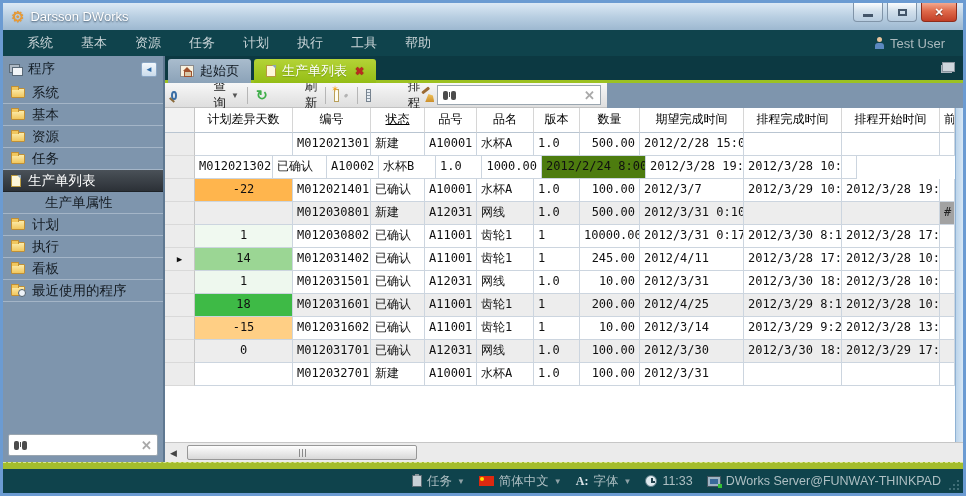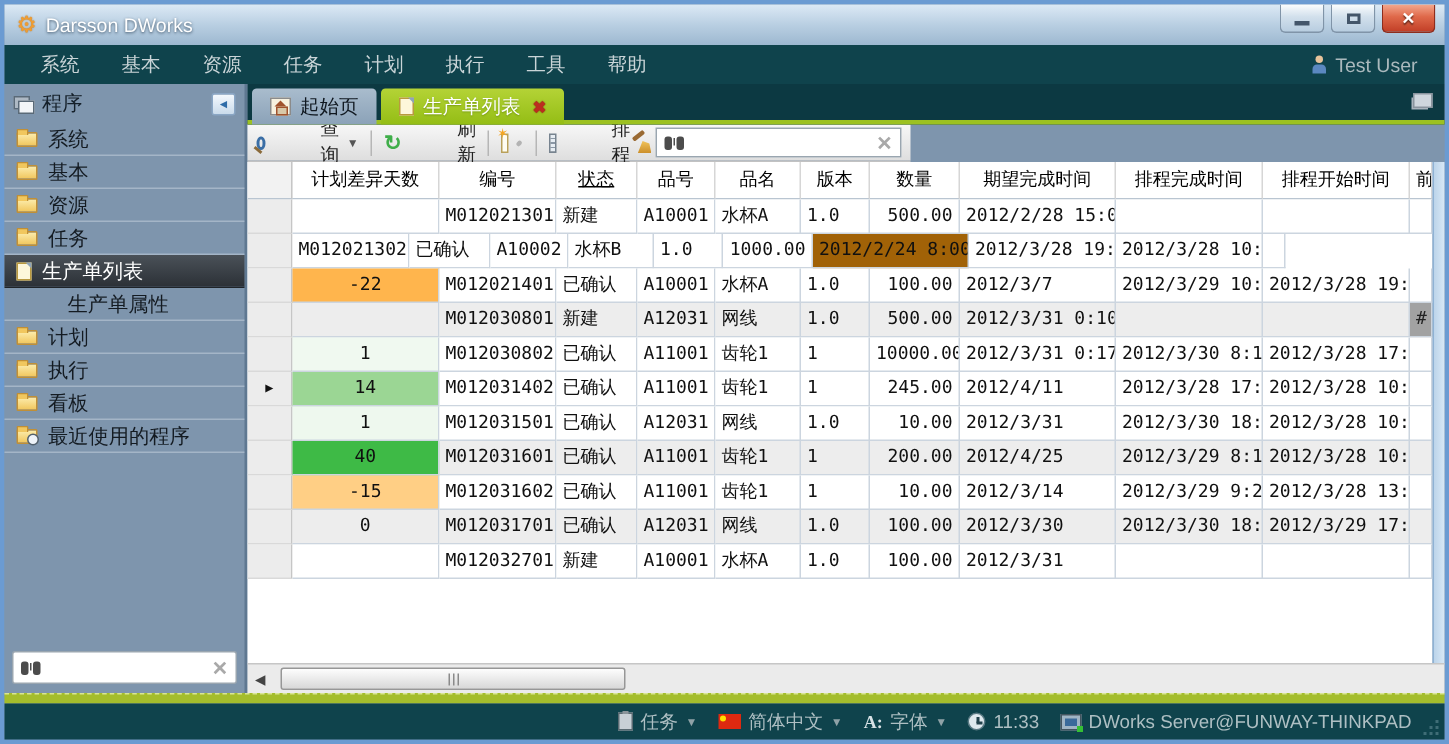--- a/index.html
+++ b/index.html
@@ -288,21 +288,21 @@
               <div class="g-cell" style="width: 15px; flex: 0 0 auto; text-align: center; background: rgb(255, 255, 255);"></div>
             </div>
             <div class="g-row">
               <div class="g-sel"></div>
               <div class="g-cell" style="width: 78px; flex: 0 0 auto; text-align: left; background: rgb(255, 255, 255);">M012021302</div>
               <div class="g-cell" style="width: 54px; flex: 0 0 auto; text-align: left; background: rgb(255, 255, 255);">已确认</div>
               <div class="g-cell" style="width: 52px; flex: 0 0 auto; text-align: left; background: rgb(255, 255, 255);">A10002</div>
               <div class="g-cell" style="width: 57px; flex: 0 0 auto; text-align: left; background: rgb(255, 255, 255);">水杯B</div>
               <div class="g-cell" style="width: 46px; flex: 0 0 auto; text-align: left; background: rgb(255, 255, 255);">1.0</div>
               <div class="g-cell" style="width: 60px; flex: 0 0 auto; text-align: right; background: rgb(255, 255, 255);">1000.00</div>
-              <div class="g-cell" style="width: 104px; flex: 0 0 auto; text-align: left; background: #a16207;">2012/2/24 8:00</div>
+              <div class="g-cell" style="width: 104px; flex: 0 0 auto; text-align: left; background: #4d7c0f;">2012/2/24 8:00</div>
               <div class="g-cell" style="width: 98px; flex: 0 0 auto; text-align: left; background: rgb(255, 255, 255);">2012/3/28 19:10</div>
               <div class="g-cell" style="width: 98px; flex: 0 0 auto; text-align: left; background: rgb(255, 255, 255);">2012/3/28 10:52</div>
               <div class="g-cell" style="width: 15px; flex: 0 0 auto; text-align: center; background: rgb(255, 255, 255);"></div>
             </div>
             <div class="g-row">
               <div class="g-sel"></div>
               <div class="g-cell" style="width: 98px; flex: 0 0 auto; text-align: center; background: rgb(255, 181, 77);">-22</div>
               <div class="g-cell" style="width: 78px; flex: 0 0 auto; text-align: left; background: rgb(255, 255, 255);">M012021401</div>
               <div class="g-cell" style="width: 54px; flex: 0 0 auto; text-align: left; background: rgb(255, 255, 255);">已确认</div>
               <div class="g-cell" style="width: 52px; flex: 0 0 auto; text-align: left; background: rgb(255, 255, 255);">A10001</div>
@@ -367,21 +367,21 @@
               <div class="g-cell" style="width: 57px; flex: 0 0 auto; text-align: left; background: rgb(255, 255, 255);">网线</div>
               <div class="g-cell" style="width: 46px; flex: 0 0 auto; text-align: left; background: rgb(255, 255, 255);">1.0</div>
               <div class="g-cell" style="width: 60px; flex: 0 0 auto; text-align: right; background: rgb(255, 255, 255);">10.00</div>
               <div class="g-cell" style="width: 104px; flex: 0 0 auto; text-align: left; background: rgb(255, 255, 255);">2012/3/31</div>
               <div class="g-cell" style="width: 98px; flex: 0 0 auto; text-align: left; background: rgb(255, 255, 255);">2012/3/30 18:00</div>
               <div class="g-cell" style="width: 98px; flex: 0 0 auto; text-align: left; background: rgb(255, 255, 255);">2012/3/28 10:52</div>
               <div class="g-cell" style="width: 15px; flex: 0 0 auto; text-align: center; background: rgb(255, 255, 255);"></div>
             </div>
             <div class="g-row">
               <div class="g-sel"></div>
-              <div class="g-cell" style="width: 98px; flex: 0 0 auto; text-align: center; background: rgb(62, 186, 70);">40</div>
+              <div class="g-cell" style="width: 98px; flex: 0 0 auto; text-align: center; background: rgb(62, 186, 70);">18</div>
               <div class="g-cell" style="width: 78px; flex: 0 0 auto; text-align: left; background: rgb(237, 237, 237);">M012031601</div>
               <div class="g-cell" style="width: 54px; flex: 0 0 auto; text-align: left; background: rgb(237, 237, 237);">已确认</div>
               <div class="g-cell" style="width: 52px; flex: 0 0 auto; text-align: left; background: rgb(237, 237, 237);">A11001</div>
               <div class="g-cell" style="width: 57px; flex: 0 0 auto; text-align: left; background: rgb(237, 237, 237);">齿轮1</div>
               <div class="g-cell" style="width: 46px; flex: 0 0 auto; text-align: left; background: rgb(237, 237, 237);">1</div>
               <div class="g-cell" style="width: 60px; flex: 0 0 auto; text-align: right; background: rgb(237, 237, 237);">200.00</div>
               <div class="g-cell" style="width: 104px; flex: 0 0 auto; text-align: left; background: rgb(237, 237, 237);">2012/4/25</div>
               <div class="g-cell" style="width: 98px; flex: 0 0 auto; text-align: left; background: rgb(237, 237, 237);">2012/3/29 8:15</div>
               <div class="g-cell" style="width: 98px; flex: 0 0 auto; text-align: left; background: rgb(237, 237, 237);">2012/3/28 10:52</div>
               <div class="g-cell" style="width: 15px; flex: 0 0 auto; text-align: center; background: rgb(237, 237, 237);"></div>

